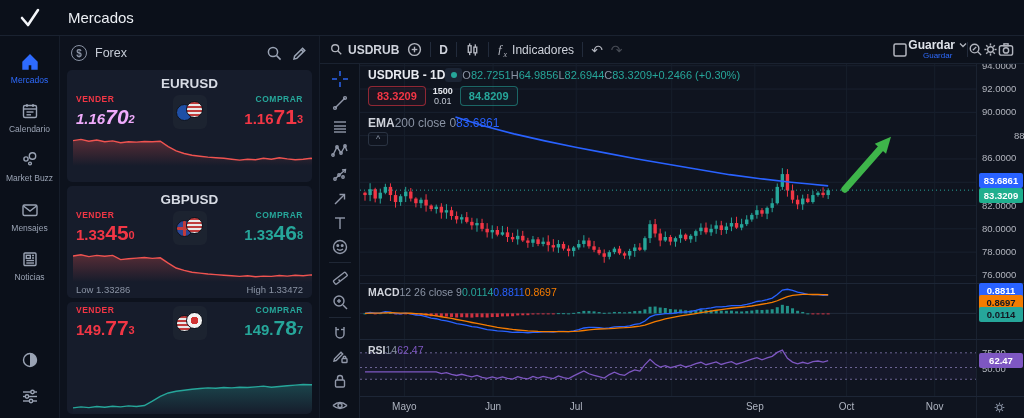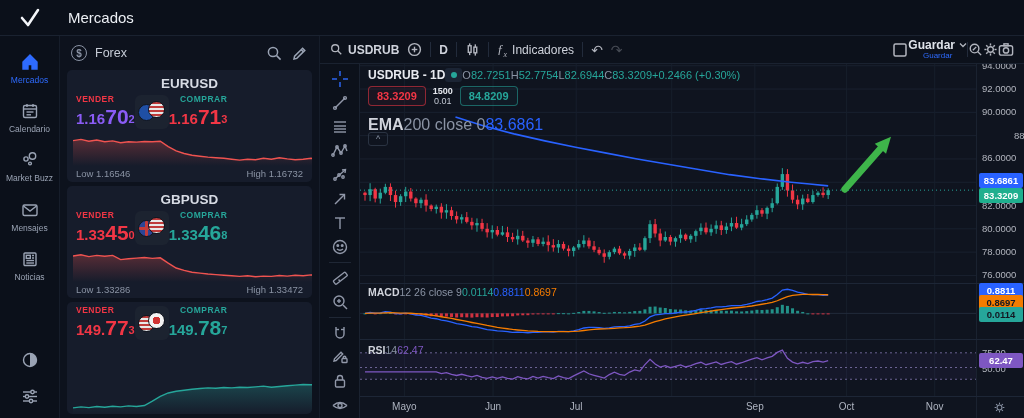--- a/index.html
+++ b/index.html
@@ -20,21 +20,21 @@
   .side-spacer{flex:1}
   
   #watchlist{width:260px;flex:0 0 260px;background:#0d121d;border-right:1px solid #161d2a;display:flex;flex-direction:column;padding:0 7px;overflow:hidden}
   .wl-head{height:34px;flex:0 0 34px;display:flex;align-items:center;gap:8px;padding:0 4px;color:#c7cdd8;font-size:12.5px}
   .dollar-ic{width:16px;height:16px;border:1.4px solid #8a93a4;border-radius:50%;color:#8a93a4;font-size:10px;display:flex;align-items:center;justify-content:center;font-weight:bold}
   .wl-head .grow{flex:1}
   .wl-ic{cursor:pointer;display:flex}
   .wl-ic svg{stroke:#9aa3b4;fill:none;stroke-width:1.5}
   .card{background:#161c2b;border-radius:5px;margin-bottom:4px;height:112px;flex:0 0 112px;position:relative;overflow:hidden;cursor:pointer}
   .card-title{text-align:center;font-size:13.5px;font-weight:bold;color:#d7dbe4;padding-top:6px}
-  .card-prices{display:flex;padding:3px 9px 0}
+  .card-prices{display:flex;justify-content:space-between;padding:3px 9px 0}
   .side-col{display:flex;flex-direction:column}
   .side-col.right{align-items:flex-end}
   .lbl{font-size:8.5px;letter-spacing:.5px;font-weight:bold}
   .lbl.sell{color:#f23645}.lbl.buy{color:#26a69a}
   .price{font-size:15px;font-weight:bold;line-height:1.25}
   .price .pips{font-size:21px}
   .price .pip{font-size:11px;vertical-align:10%}
   .flags{width:34px;height:34px;background:#1c2330;border-radius:6px;position:relative;margin-top:1px;flex:0 0 34px}
   .flag{width:17px;height:17px;border-radius:50%;position:absolute;border:1px solid #10141d}
   .f1{left:3px;top:9px;z-index:1}.f2{left:13px;top:6px;z-index:2}
@@ -79,21 +79,21 @@
   .status-dot{width:6px;height:6px;border-radius:50%;background:#26a69a}
   .oletter{color:#8a93a4}
   .oval{color:#26a69a}
   #order-widget{top:22px;left:8px;gap:0}
   .ord-box{border:1px solid;border-radius:4px;padding:3px 8px;font-size:11px;font-weight:bold;cursor:pointer}
   .ord-sell{color:#f23645;border-color:rgba(242,54,69,.55);background:rgba(242,54,69,.05)}
   .ord-buy{color:#26a69a;border-color:rgba(38,166,154,.55);background:rgba(38,166,154,.05)}
   .ord-mid{display:flex;flex-direction:column;align-items:center;padding:0 7px;line-height:1.15}
   .ord-mid .t{font-size:9px;color:#e6e9ef;font-weight:bold}
   .ord-mid .b{font-size:9px;color:#c3c9d4}
-  #legend-ema{top:52px;left:8px;font-size:16px}
+  #legend-ema{top:52px;left:8px;font-size:12px}
   #collapse-btn{top:68px;left:8px;width:20px;height:14px;border:1px solid #2a3342;border-radius:3px;color:#8a93a4;font-size:9px;display:flex;align-items:center;justify-content:center;cursor:pointer}
   .ind-name{color:#d1d4dc;font-weight:bold}
   .ind-params{color:#8a93a4}
   #legend-macd{top:222px;left:8px;font-size:10.5px}
   #legend-rsi{top:280px;left:8px;font-size:10.5px}
   
   #scale-col{width:48px;flex:0 0 48px;border-left:1px solid #1a2230;position:relative;font-size:9.5px;color:#b2b5be;overflow:hidden}
   .ptick{position:absolute;left:5px;white-space:nowrap}
   .badge{position:absolute;left:2px;width:44px;text-align:center;font-size:9.5px;font-weight:bold;padding:2px 0;border-radius:2px;color:#fff;z-index:8}
   .axis-gear{position:absolute;top:337px;left:16px;cursor:pointer}
@@ -194,45 +194,41 @@
               <line x1="10.2" y1="4.6" x2="12.4" y2="6.8"></line>
             </svg>
         </span>
       </div>
 
       <div class="card">
         <div class="card-title">EURUSD</div>
         <div class="card-prices">
           <div class="side-col">
             <span class="lbl sell">VENDER</span>
-            <span class="price p-sell" style="color: #8b5cf6;"><span>1.16</span><span class="pips">70</span><span class="pip">2</span></span>
+            <span class="price p-sell" style="color: #f0abfc; font-style: italic;"><span>1.16</span><span class="pips">70</span><span class="pip">2</span></span>
           </div>
           <div class="flags">
               <span class="flag f1 flag-eu"></span>
               <span class="flag f2 flag-us"></span>
             </div>
           <div class="side-col right">
             <span class="lbl buy">COMPRAR</span>
             <span class="price p-buy" style="color: rgb(242, 54, 69);"><span>1.16</span><span class="pips">71</span><span class="pip">3</span></span>
           </div>
         </div>
         <svg class="spark" viewBox="0 0 246 36">
             <defs>
               <linearGradient id="sg0" x1="0" y1="0" x2="0" y2="1">
                 <stop offset="0%" stop-color="#ef5350" stop-opacity="0.3"></stop>
                 <stop offset="100%" stop-color="#ef5350" stop-opacity="0"></stop>
               </linearGradient>
             </defs>
             <polygon points="0,10.599999999999998 7.935483870967742,9.400000000000002 15.870967741935484,11.2 23.806451612903224,10 31.741935483870968,11.8 39.67741935483871,10.899999999999999 47.61290322580645,12.700000000000003 55.54838709677419,11.8 63.483870967741936,12.100000000000001 71.41935483870968,11.5 79.35483870967742,11.8 87.29032258064517,11.2 95.2258064516129,16.6 103.16129032258064,20.8 111.09677419354838,23.5 119.03225806451613,25.3 126.96774193548387,26.2 134.90322580645162,27.1 142.83870967741936,27.7 150.7741935483871,28.3 158.70967741935485,29.2 166.6451612903226,30.1 174.58064516129033,29.2 182.51612903225808,29.8 190.4516129032258,28.3 198.38709677419354,29.2 206.32258064516128,27.7 214.25806451612902,28.9 222.19354838709677,29.8 230.1290322580645,29.2 238.06451612903226,28.3 246,29.5 246,36 0,36" fill="url(#sg0)" stroke="none"></polygon>
             <polyline points="0,10.599999999999998 7.935483870967742,9.400000000000002 15.870967741935484,11.2 23.806451612903224,10 31.741935483870968,11.8 39.67741935483871,10.899999999999999 47.61290322580645,12.700000000000003 55.54838709677419,11.8 63.483870967741936,12.100000000000001 71.41935483870968,11.5 79.35483870967742,11.8 87.29032258064517,11.2 95.2258064516129,16.6 103.16129032258064,20.8 111.09677419354838,23.5 119.03225806451613,25.3 126.96774193548387,26.2 134.90322580645162,27.1 142.83870967741936,27.7 150.7741935483871,28.3 158.70967741935485,29.2 166.6451612903226,30.1 174.58064516129033,29.2 182.51612903225808,29.8 190.4516129032258,28.3 198.38709677419354,29.2 206.32258064516128,27.7 214.25806451612902,28.9 222.19354838709677,29.8 230.1290322580645,29.2 238.06451612903226,28.3 246,29.5" fill="none" stroke="#ef5350" stroke-width="1.4"></polyline>
           </svg>
-        <div class="card-foot">
-          <span>Low 1.16546</span>
-          <span>High 1.16732</span>
-        </div>
       </div>
 
       <div class="card">
         <div class="card-title">GBPUSD</div>
         <div class="card-prices">
           <div class="side-col">
             <span class="lbl sell">VENDER</span>
             <span class="price p-sell" style="color: rgb(242, 54, 69);"><span>1.33</span><span class="pips">45</span><span class="pip">0</span></span>
           </div>
           <div class="flags">
@@ -825,21 +821,21 @@
               </div>
 
             <div class="ovl" id="legend-main">
               <span class="legend-sym">USDRUB - 1D</span>
               <span class="status-chip">
                   <span class="status-dot"></span>
                 </span>
               <span class="oletter">O</span>
                 <span class="oval">82.7251</span>
               <span class="oletter">H</span>
-                <span class="oval">52.7754</span>
+                <span class="oval">64.9856</span>
               <span class="oletter">L</span>
                 <span class="oval">82.6944</span>
               <span class="oletter">C</span>
                 <span class="oval">83.3209</span>
               <span class="oval">+0.2466 (+0.30%)</span>
             </div>
 
             <div class="ovl" id="order-widget">
               <span class="ord-box ord-sell">83.3209</span>
               <span class="ord-mid">

